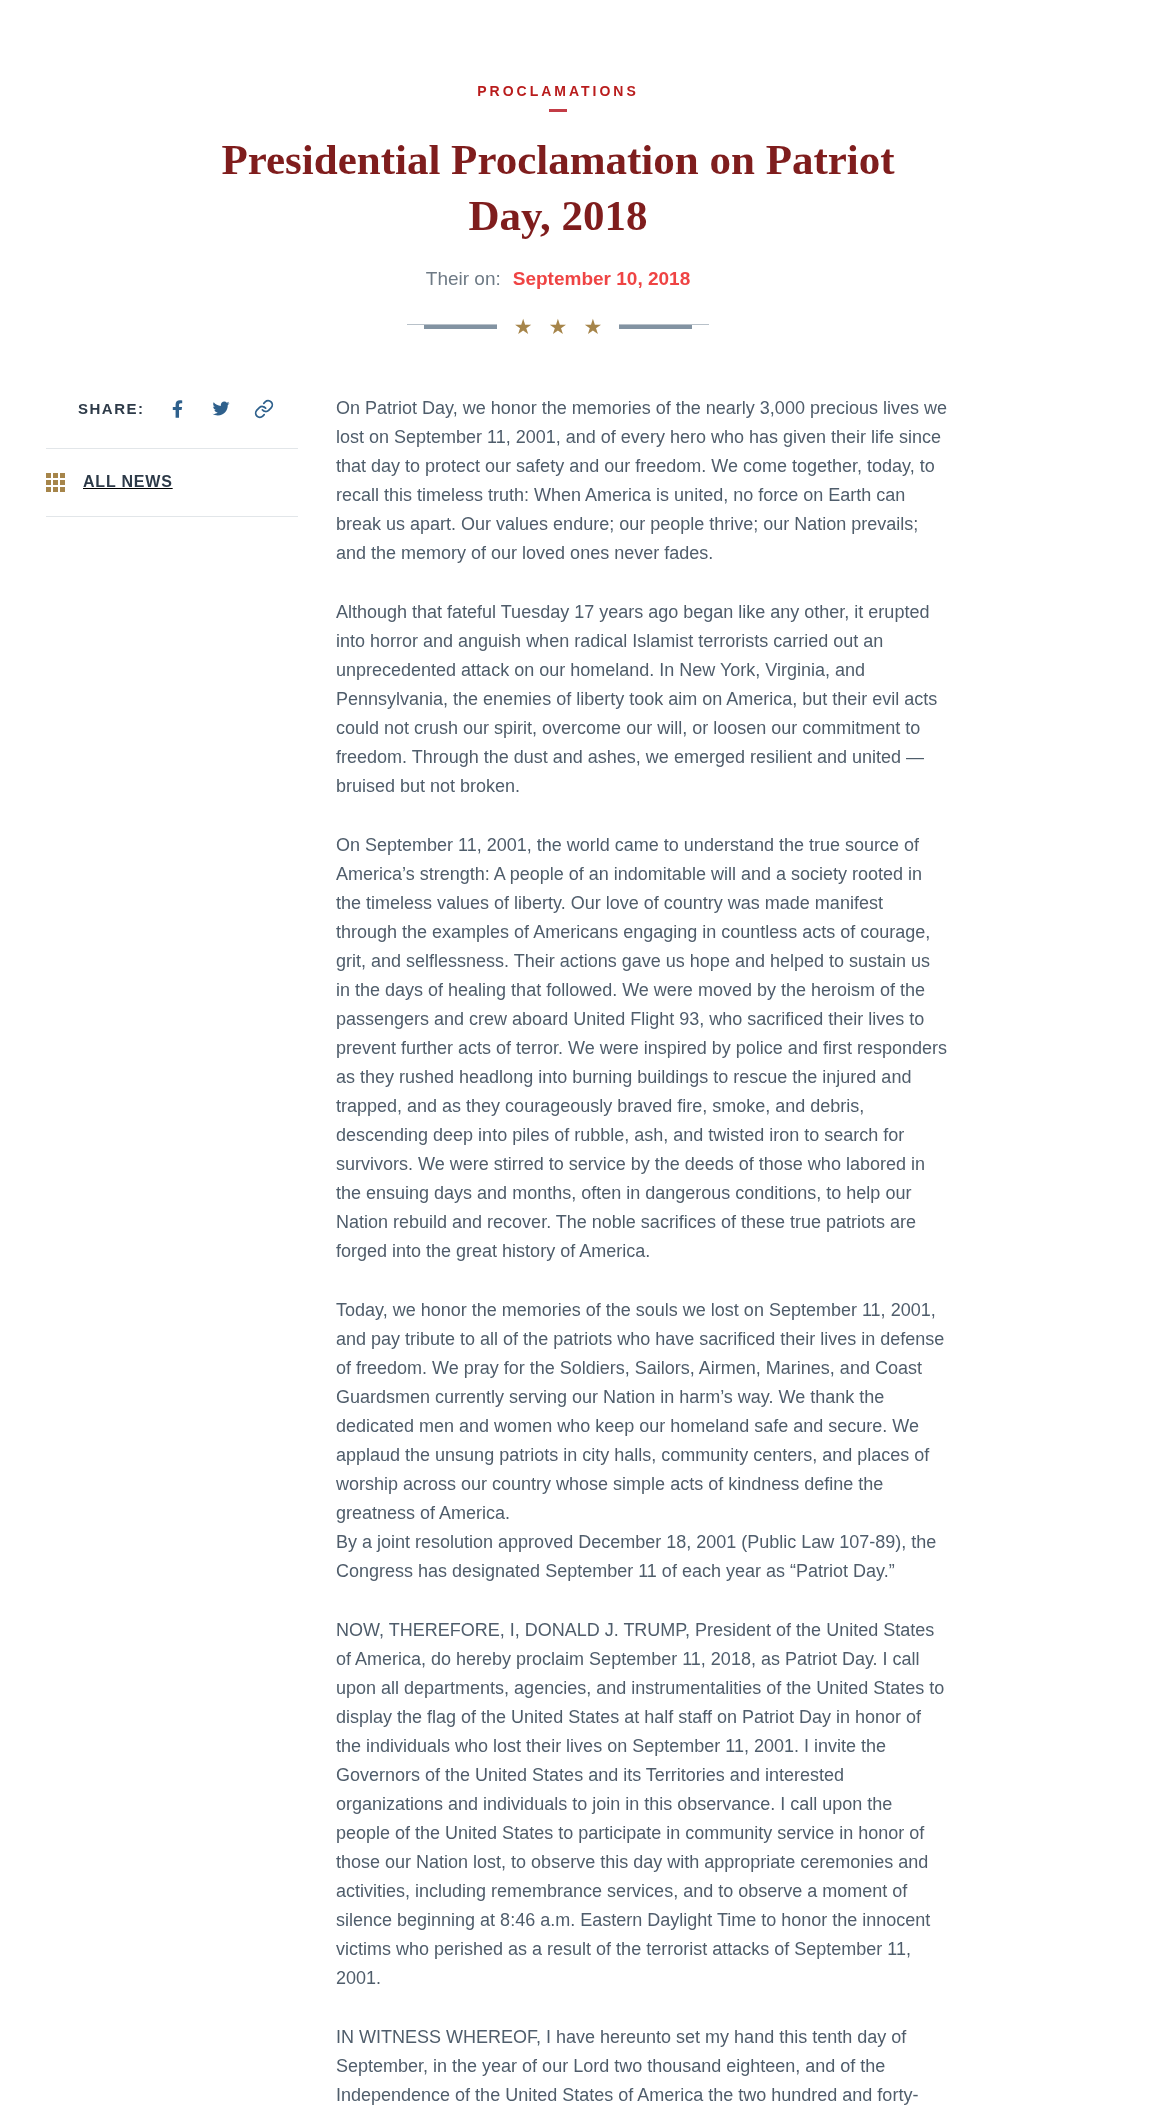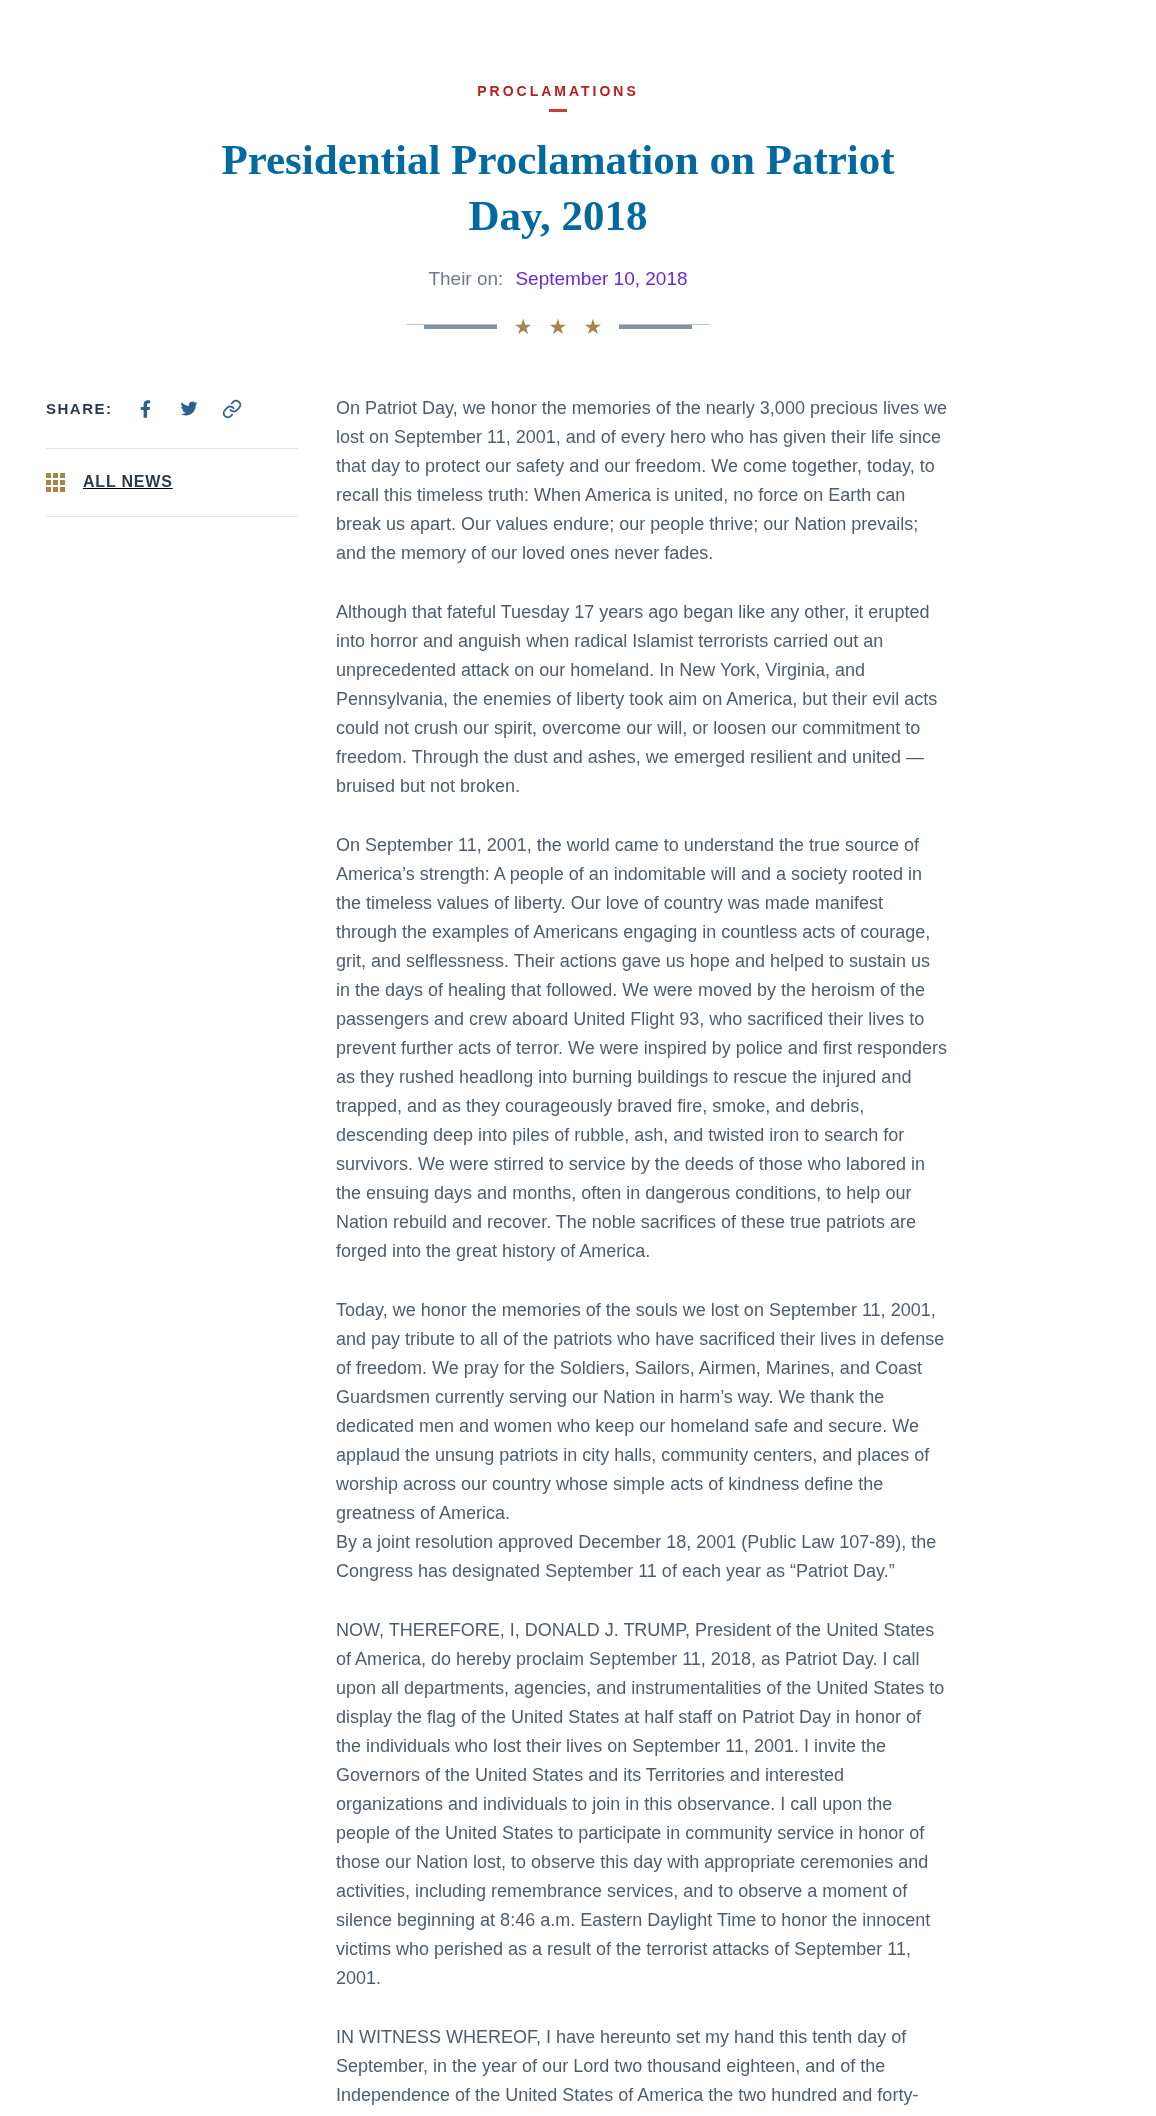--- a/index.html
+++ b/index.html
@@ -3,40 +3,40 @@
 <meta charset="utf-8">
 <style>
   html,body{margin:0;padding:0;background:#ffffff;}
   body{width:1156px;height:2116px;overflow:hidden;font-family:"Liberation Sans",sans-serif;-webkit-font-smoothing:antialiased;}
   .wrapper{width:1024px;margin-left:46px;padding-top:83px;}
 
   
   .article-header{text-align:center;}
   .eyebrow{font-size:14px;font-weight:700;letter-spacing:3px;color:#b91c1c;}
   .red-rule{width:18px;height:3px;background:#c33c46;margin:10px auto 0;}
-  .page-title{font-family:"Liberation Serif","DejaVu Serif",serif;font-weight:700;font-size:43px;line-height:1.3;color:#0369a1;max-width:690px;margin:20px auto 0;}
+  .page-title{font-family:"Liberation Serif","DejaVu Serif",serif;font-weight:700;font-size:43px;line-height:1.3;color:#7f1d1d;max-width:690px;margin:20px auto 0;}
   .issued-line{margin-top:24px;font-size:19px;color:#6e7a85;}
-  .issued-date{font-weight:400;color:#6d28d9;margin-left:12px;}
+  .issued-date{font-weight:700;color:#ef4444;margin-left:12px;}
 
   
   .ornament{margin-top:26px;display:flex;justify-content:center;align-items:center;height:22px;}
   .orn-side{position:relative;width:90px;height:6px;}
   .orn-thin{position:absolute;top:0;height:1px;background:#b8c1c9;width:90px;}
   .orn-thick{position:absolute;top:1px;height:4px;background:#8293a2;width:73px;}
   .orn-left .orn-thin{left:0;}
   .orn-left .orn-thick{right:0;}
   .orn-right .orn-thin{right:0;}
   .orn-right .orn-thick{left:0;}
   .orn-stars{margin:0 9px;display:flex;align-items:center;}
   .star{color:#a6854a;font-size:21px;line-height:20px;margin:0 8px;}
 
   
   .columns{display:flex;margin-top:56px;}
   .sidebar{width:252px;flex:0 0 252px;}
-  .share-row{display:flex;align-items:center;height:30px;}
+  .share-row{display:flex;align-items:center;height:30px;margin-left:32px;}
   .share-label{font-size:15px;font-weight:700;letter-spacing:1.5px;color:#2d3a48;margin-right:22px;}
   .icon-btn{width:22px;height:22px;margin-right:21px;display:flex;align-items:center;justify-content:center;cursor:pointer;}
   .icon-btn svg{display:block;}
   .sidebar-divider{height:1px;background:#e2e6e9;margin-top:24px;}
   .allnews-row{display:flex;align-items:center;margin-top:24px;cursor:pointer;text-decoration:underline;}
   .grid-icon{display:grid;grid-template-columns:repeat(3,5px);grid-auto-rows:5px;gap:2px;margin-right:18px;}
   .grid-icon i{background:#a6854a;display:block;}
   .allnews-label{font-size:16px;font-weight:700;letter-spacing:.8px;color:#2d3a48;}
 
   .article{width:612px;margin-left:38px;font-size:18px;line-height:29px;color:#4f5d6b;}

